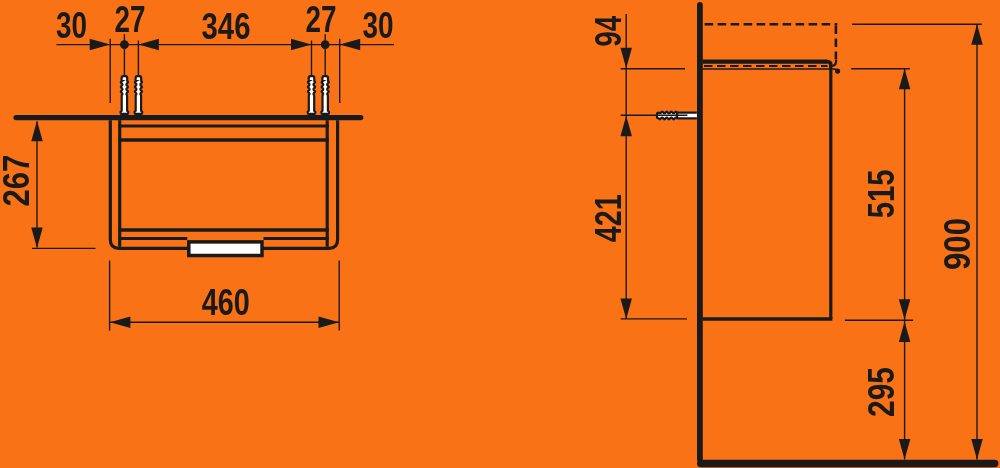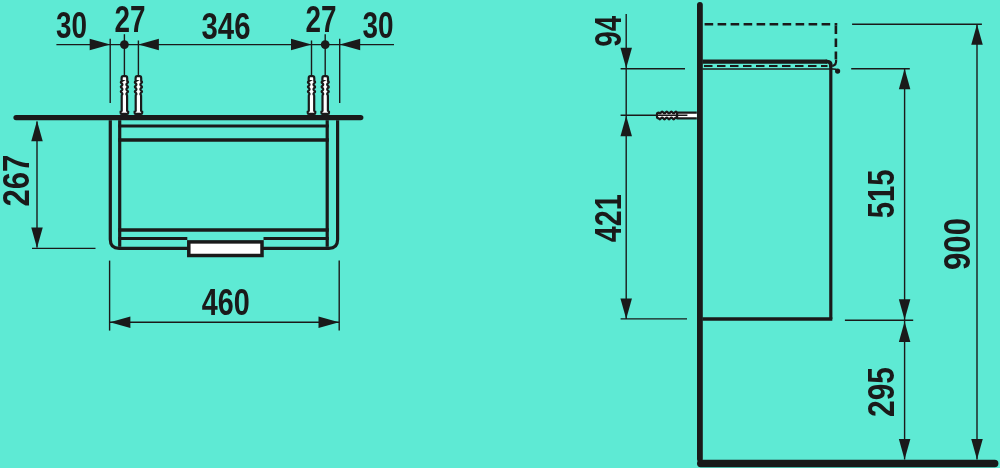--- a/index.html
+++ b/index.html
@@ -1,17 +1,17 @@
 <!DOCTYPE html>
 <html><head>
 <meta charset="utf-8">
 <title>Vanity unit technical drawing</title>
 <style>
   html,body { margin:0; padding:0; background:#fff; }
-  #page { width:1000px; height:468px; position:relative; overflow:hidden; background:#5eead4; }
+  #page { width:1000px; height:468px; position:relative; overflow:hidden; background:#f97316; }
 </style>
 </head>
 <body>
 
 <div id="page">
 <svg width="1000" height="468" viewBox="0 0 1000 468">
 <style>
   text { font-family: "Liberation Sans", sans-serif; font-weight: bold; font-size: 36px; fill: #1a1a1a; }
   .thin { stroke: #1a1a1a; stroke-width: 1.4; fill: none; }
   .main { stroke: #1a1a1a; stroke-width: 3.2; fill: none; }

